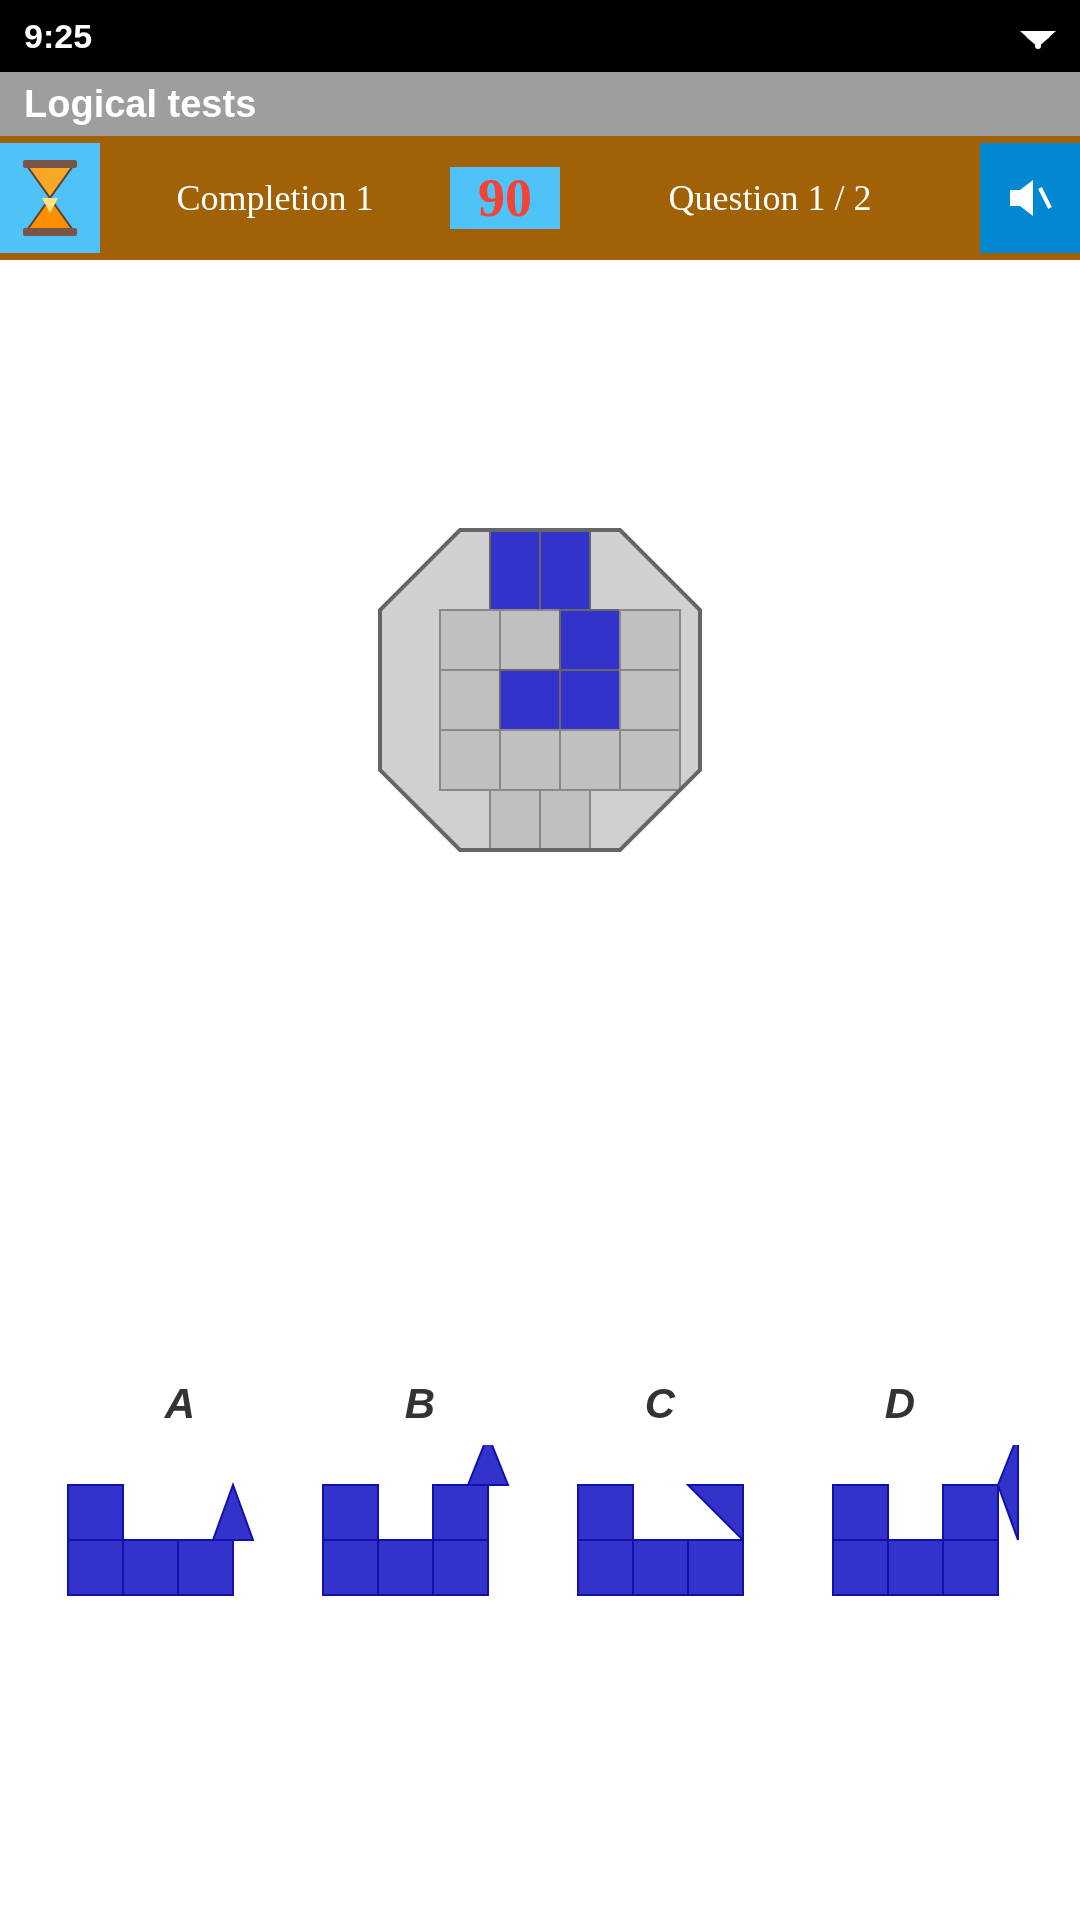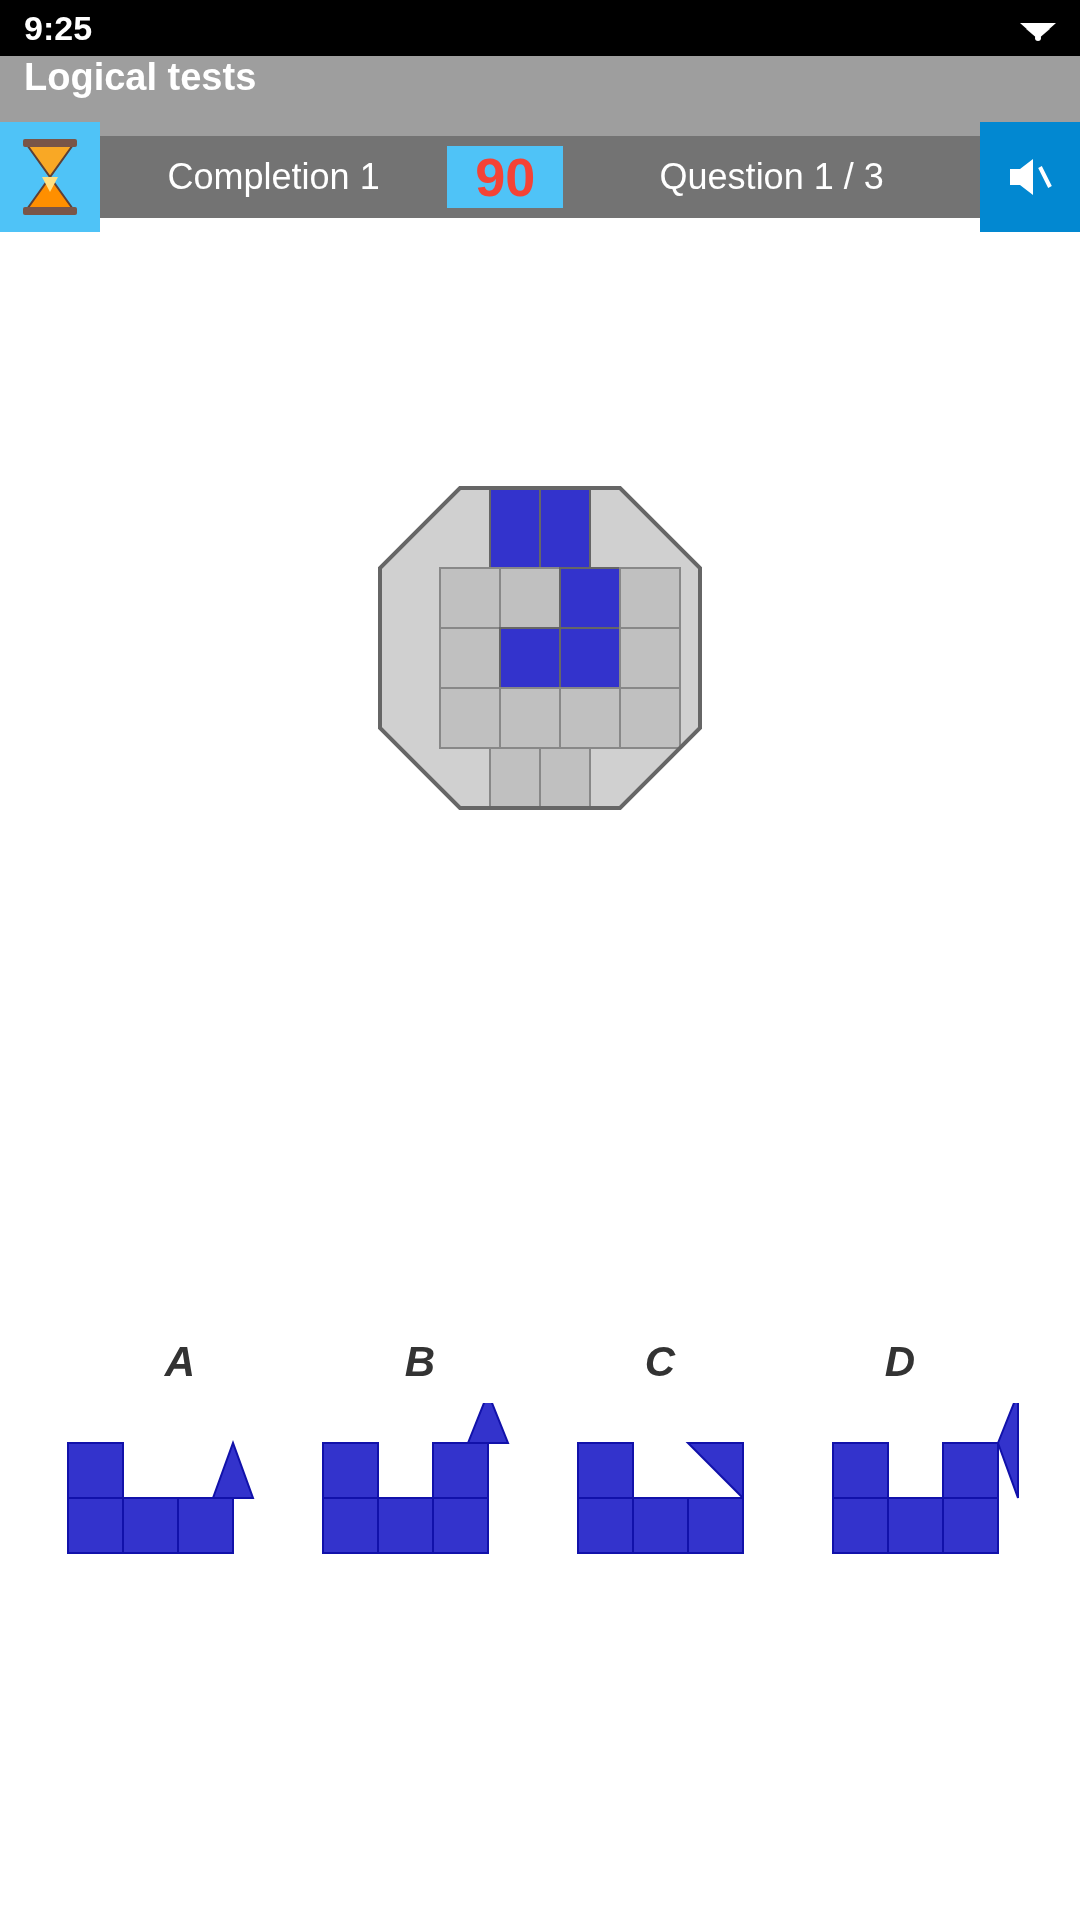--- a/index.html
+++ b/index.html
@@ -9,52 +9,54 @@
       height: 1920px;
       background: #fff;
       font-family: Arial, sans-serif;
       overflow: hidden;
     }
 
     
     .status-bar {
       background: #000;
       color: #fff;
-      height: 56px;
+      height: 72px;
       display: flex;
       align-items: center;
       padding: 0 24px;
       font-size: 34px;
       font-weight: bold;
     }
     .status-bar .wifi-icon {
       margin-left: auto;
       width: 36px;
       height: 26px;
     }
 
     
     .app-header {
       background: #9e9e9e;
-      height: 80px;
-      display: flex;
+      height: 64px;
+      display: flex;
+      align-items: center;
       padding: 0 24px;
     }
     .app-header-title {
       color: #fff;
       font-size: 38px;
       font-weight: bold;
     }
 
     
     .info-bar {
-      background: #737373;
-      height: 82px;
-      display: flex;
-      align-items: center;
+      background: #a16207;
+      height: 124px;
+      display: flex;
+      align-items: center;
+      font-family: Liberation Serif, serif;
     }
     .hourglass-area {
       width: 100px;
       height: 110px;
       background: #4fc3f7;
       display: flex;
       align-items: center;
       justify-content: center;
     }
     .completion-area {
@@ -126,21 +128,21 @@
       <rect x="3" y="70" width="54" height="8" rx="2" fill="#795548"></rect>
 
       <polygon points="22,40 38,40 30,55" fill="#ffe082"></polygon>
     </svg>
   </div>
   <div class="completion-area">
     <span>Completion 1</span>
   </div>
   <div class="timer-number">90</div>
   <div class="question-area">
-    <span>Question 1 / 3</span>
+    <span>Question 1 / 2</span>
   </div>
   <div class="sound-area">
     <svg width="50" height="50" viewBox="0 0 50 50" fill="white">
       <polygon points="5,17 5,33 15,33 28,43 28,7 15,17" fill="white"></polygon>
       <line x1="35" y1="15" x2="45" y2="35" stroke="white" stroke-width="4"></line>
     </svg>
   </div>
 </div>
 
 <div style="position:relative; width:1080px; height:1590px;">

